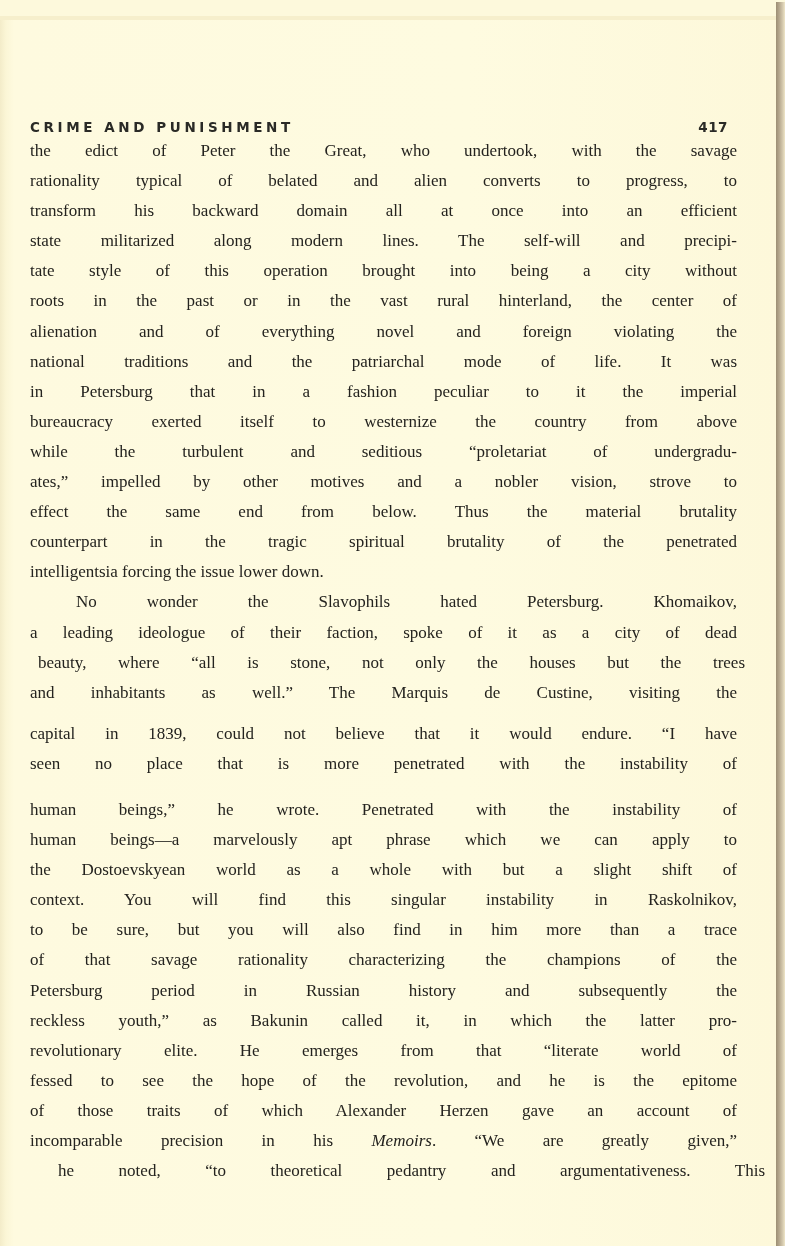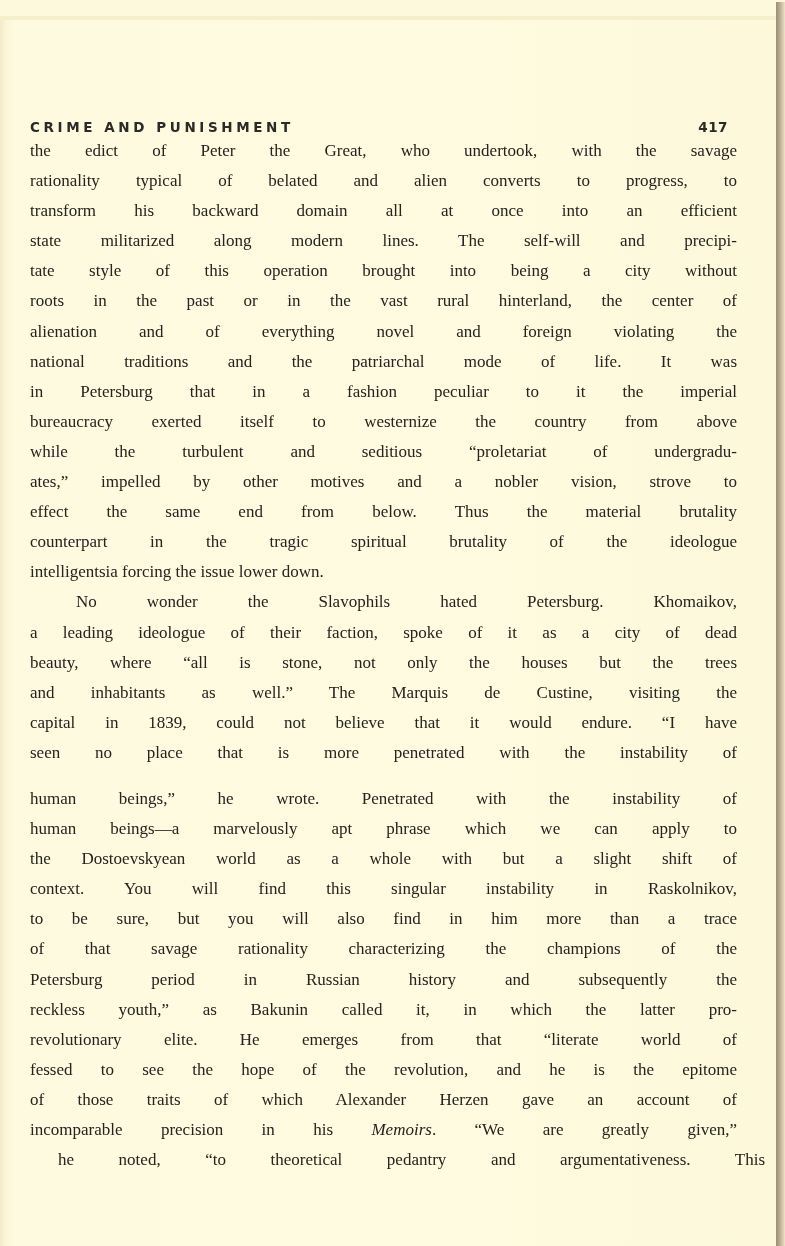--- a/index.html
+++ b/index.html
@@ -106,29 +106,29 @@
       <span class="line" style="display: block; word-spacing: 12.75px; width: 707px;">state militarized along modern lines. The self-will and precipi-</span>
       <span class="line" style="display: block; word-spacing: 13.2px; width: 707px;">tate style of this operation brought into being a city without</span>
       <span class="line" style="display: block; word-spacing: 11.0833px; width: 707px;">roots in the past or in the vast rural hinterland, the center of</span>
       <span class="line" style="display: block; word-spacing: 16.375px; width: 707px;">alienation and of everything novel and foreign violating the</span>
       <span class="line" style="display: block; word-spacing: 16.7778px; width: 707px;">national traditions and the patriarchal mode of life. It was</span>
       <span class="line" style="display: block; word-spacing: 16.7px; width: 707px;">in Petersburg that in a fashion peculiar to it the imperial</span>
       <span class="line" style="display: block; word-spacing: 11.25px; width: 707px;">bureaucracy exerted itself to westernize the country from above</span>
       <span class="line" style="display: block; word-spacing: 17.8571px; width: 707px;">while the turbulent and seditious “proletariat of undergradu-</span>
       <span class="line" style="display: block; word-spacing: 10.6px; width: 707px;">ates,” impelled by other motives and a nobler vision, strove to</span>
       <span class="line" style="display: block; word-spacing: 15px; width: 707px;">effect the same end from below. Thus the material brutality</span>
-      <span class="line" style="display: block; word-spacing: 18.5px; width: 707px;">counterpart in the tragic spiritual brutality of the ideologue</span>
+      <span class="line" style="display: block; word-spacing: 18.5px; width: 707px;">counterpart in the tragic spiritual brutality of the penetrated</span>
       <span class="line last">intelligentsia forcing the issue lower down.</span>
     </div>
     <div>
       <span class="line indent" style="display: block; word-spacing: 18.5px; width: 707px;">No wonder the Slavophils hated Petersburg. Khomaikov,</span>
       <span class="line" style="display: block; word-spacing: 6.92308px; width: 707px;">a leading ideologue of their faction, spoke of it as a city of dead</span>
-      <span class="line" style="display: block; word-spacing: 11.7273px; width: 707px;">beauty, where “all is stone, not only the houses but the trees</span>
+      <span class="line" style="display: block; word-spacing: 11.7273px; width: 707px; margin-left: 8px;">beauty, where “all is stone, not only the houses but the trees</span>
       <span class="line" style="display: block; word-spacing: 12.2222px; width: 707px;">and inhabitants as well.” The Marquis de Custine, visiting the</span>
-      <span class="line" style="display: block; word-spacing: 9.27273px; width: 707px;">capital in 1839, could not believe that it would endure. “I have</span>
+      <span class="line" style="display: block; word-spacing: 9.27273px; width: 707px; margin-top: 11px;">capital in 1839, could not believe that it would endure. “I have</span>
       <span class="line" style="display: block; word-spacing: 13.6px; width: 707px;">seen no place that is more penetrated with the instability of</span>
       <span class="line" style="display: block; word-spacing: 17.125px; width: 707px; margin-top: 16px;">human beings,” he wrote. Penetrated with the instability of</span>
       <span class="line" style="display: block; word-spacing: 9.22222px; width: 707px;">human beings—a marvelously apt phrase which we can apply to</span>
       <span class="line" style="display: block; word-spacing: 10.4545px; width: 707px;">the Dostoevskyean world as a whole with but a slight shift of</span>
       <span class="line" style="display: block; word-spacing: 13.875px; width: 707px;">context. You will find this singular instability in Raskolnikov,</span>
       <span class="line" style="display: block; word-spacing: 11.6923px; width: 707px;">to be sure, but you will also find in him more than a trace</span>
       <span class="line" style="display: block; word-spacing: 14.5px; width: 707px;">of that savage rationality characterizing the champions of the</span>
       <span class="line" style="display: block; word-spacing: 20.8571px; width: 707px;">Petersburg period in Russian history and subsequently the</span>
       <span class="line" style="display: block; word-spacing: 12px; width: 707px;">reckless youth,” as Bakunin called it, in which the latter pro-</span>
       <span class="line" style="display: block; word-spacing: 16.875px; width: 707px;">revolutionary elite. He emerges from that “literate world of</span>

